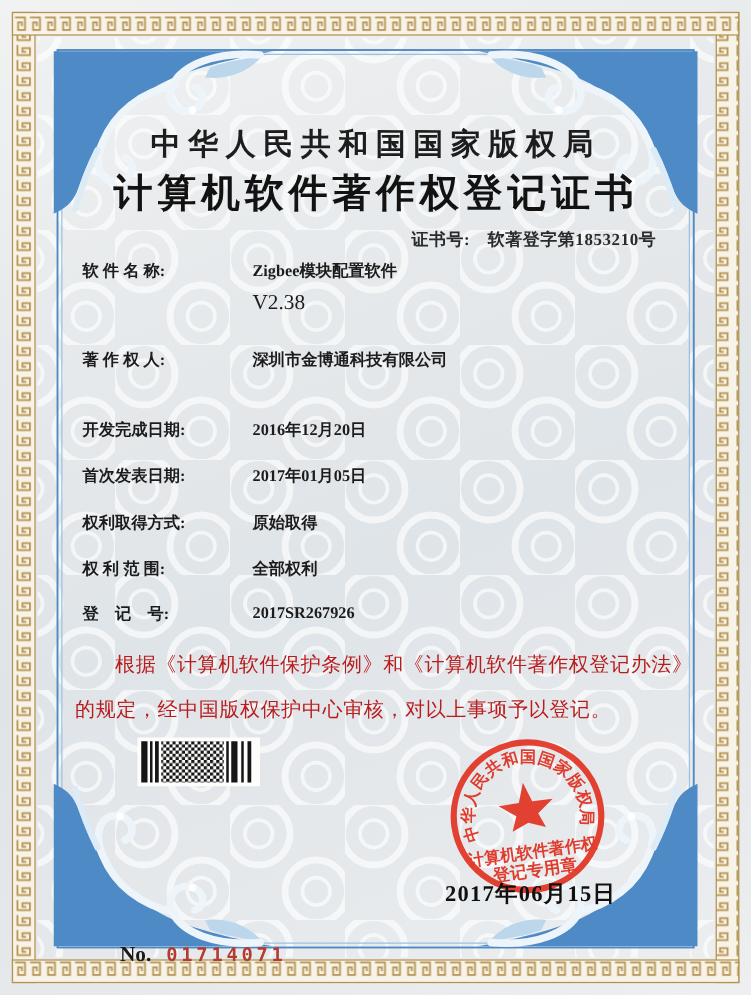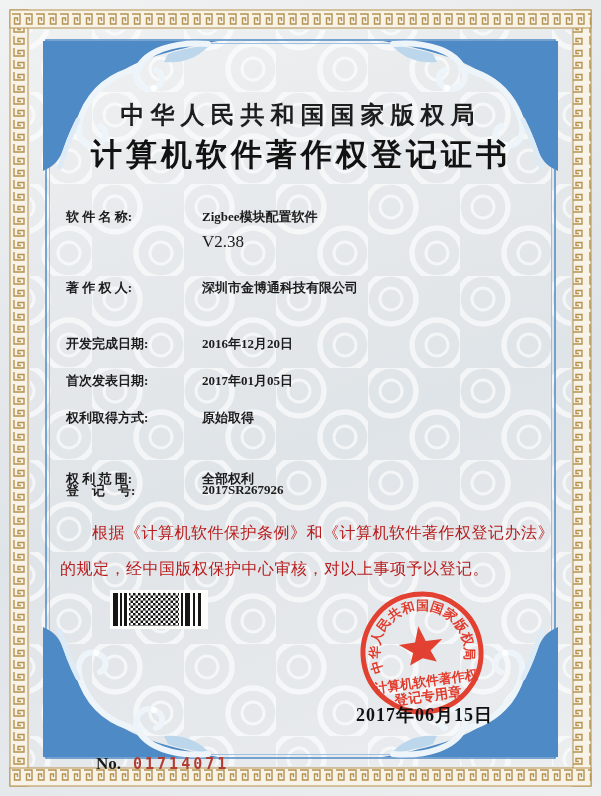--- a/index.html
+++ b/index.html
@@ -18,21 +18,21 @@
         font-size:31px; font-weight:800; letter-spacing:4px; color:#121212; white-space:nowrap; }
   .certno { position:absolute; top:183px; right:76px; font-size:13.5px; font-weight:600;
             color:#2a2a2a; letter-spacing:0.5px; }
   .certno .num { margin-left:14px; }
 
   .row { position:absolute; left:66px; display:flex; align-items:flex-start;
          font-size:13px; font-weight:700; color:#1c1c1c; }
   .row .lbl { width:124px; white-space:pre; }
   .row .val { margin-left:12px; white-space:nowrap; }
   .r1 { top:208px; } .r2 { top:279px; } .r3 { top:335px; } .r4 { top:372px; }
-  .r5 { top:409px; } .r6 { top:470px;justify-content:space-between; } .r7 { top:482px; }
+  .r5 { top:409px; } .r6 { top:446px;justify-content:space-between; } .r7 { top:482px; }
   .val2 { position:absolute; left:202px; top:232px; font-size:17px; font-weight:400; color:#1c1c1c; }
 
   .stmt { position:absolute; top:515px; left:60px; width:494px;
           font-size:16px; font-weight:400; color:#b91c1c;
           line-height:36px; text-indent:2em; letter-spacing:0.5px; }
 
   .issue-date { position:absolute; top:703px; left:356px; font-size:18px;
                 font-weight:700; color:#101010; letter-spacing:1px; }
 
   .serial { position:absolute; top:719px; left:96px; display:flex; align-items:baseline;
@@ -123,20 +123,23 @@
     <text y="33" text-anchor="middle" fill="#e02f1f" font-size="13" font-weight="bold">计算机软件著作权</text>
     <text y="48" text-anchor="middle" fill="#e02f1f" font-size="13.5" font-weight="bold">登记专用章</text>
   </g>
 </svg>
 
 <div class="content">
 
   <div class="h1">中华人民共和国国家版权局</div>
   <div class="h2">计算机软件著作权登记证书</div>
 
+  <div class="certno">
+    <span>证书号:</span><span class="num">软著登字第1853210号</span>
+  </div>
 
   <div class="row r1">
     <span class="lbl">软 件 名 称:</span>
     <span class="val">Zigbee模块配置软件</span>
   </div>
   <div class="val2">V2.38</div>
 
   <div class="row r2">
     <span class="lbl">著 作 权 人:</span>
     <span class="val">深圳市金博通科技有限公司</span>

